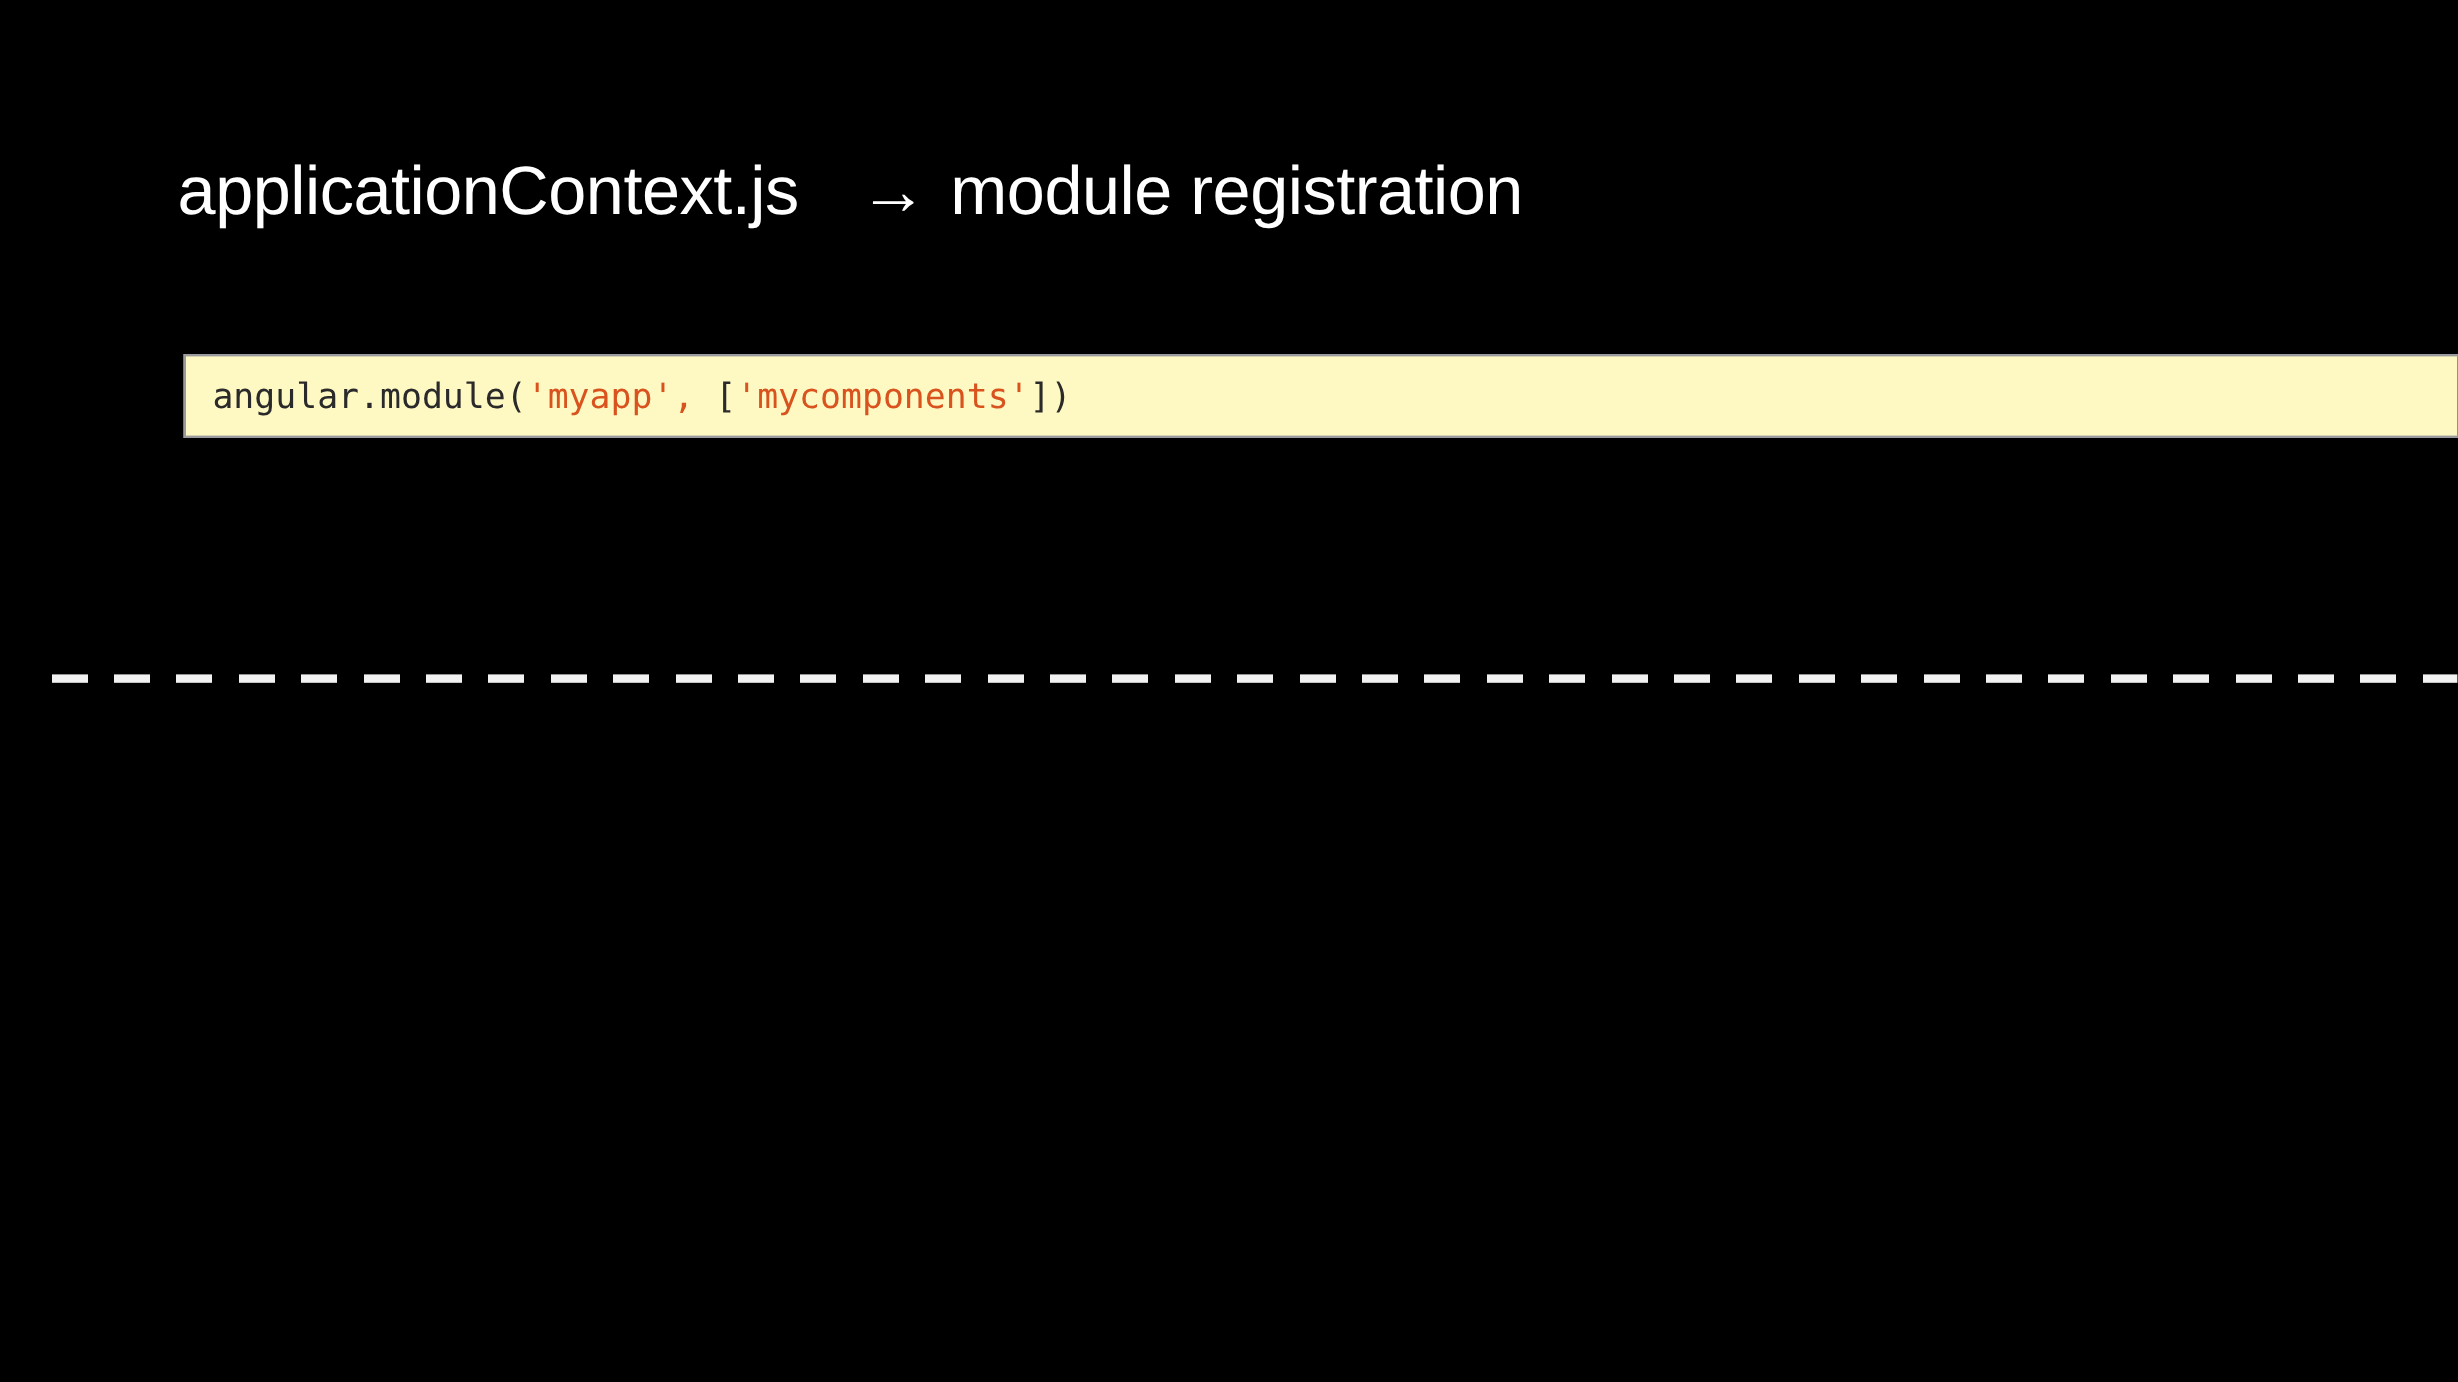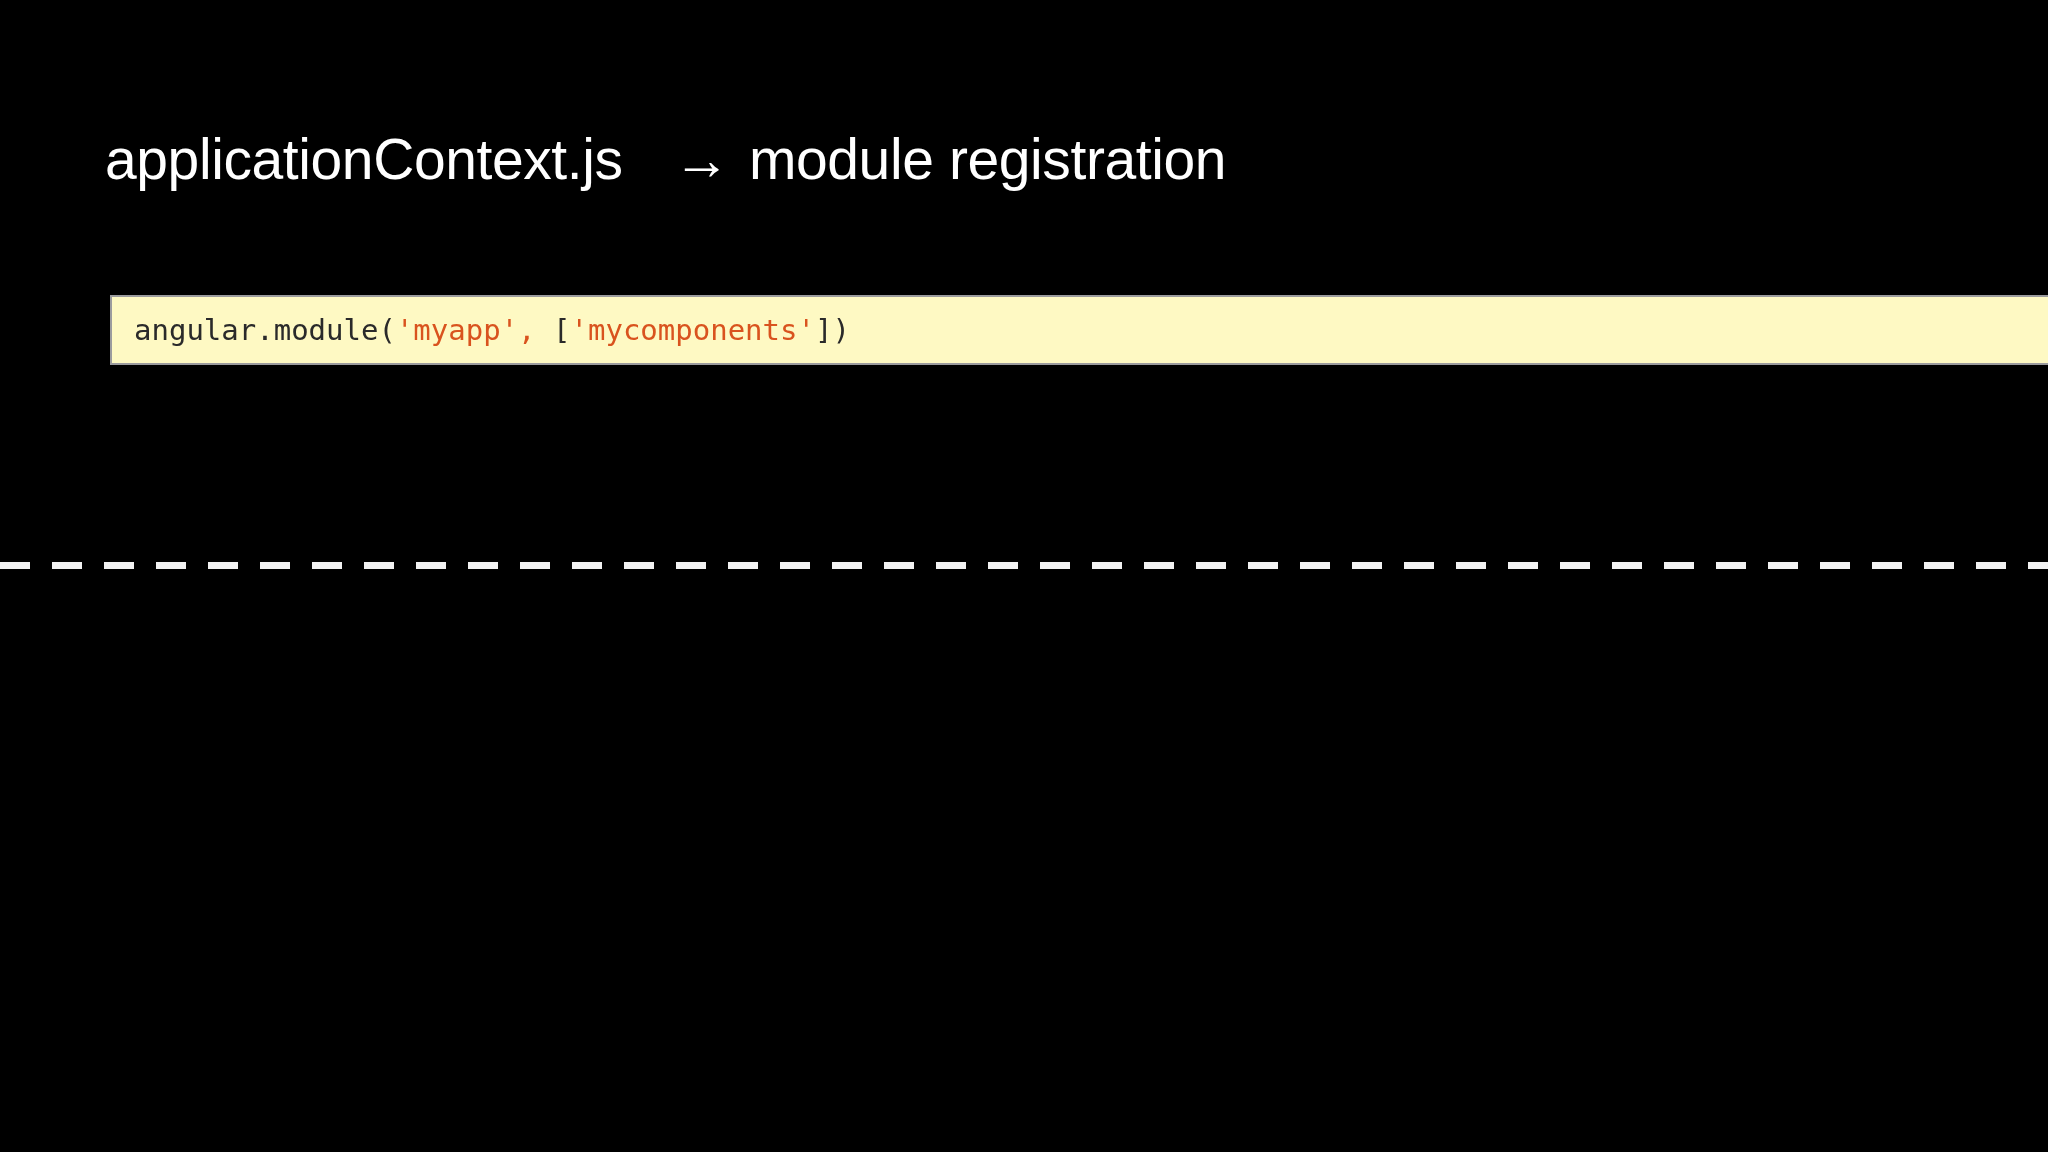--- a/index.html
+++ b/index.html
@@ -12,20 +12,21 @@
     height: 1152px;
     overflow: hidden;
     font-family: "Liberation Sans", sans-serif;
     position: relative;
   }
 
   .slide {
     position: absolute;
     inset: 0;
     background: #000000;
+    margin-left: 43px;
   }
 
   
   .section {
     position: absolute;
     left: 0;
     right: 0;
   }
   #section-registration { top: 0; height: 568px; }
   #section-getters      { top: 574px; height: 578px; }

